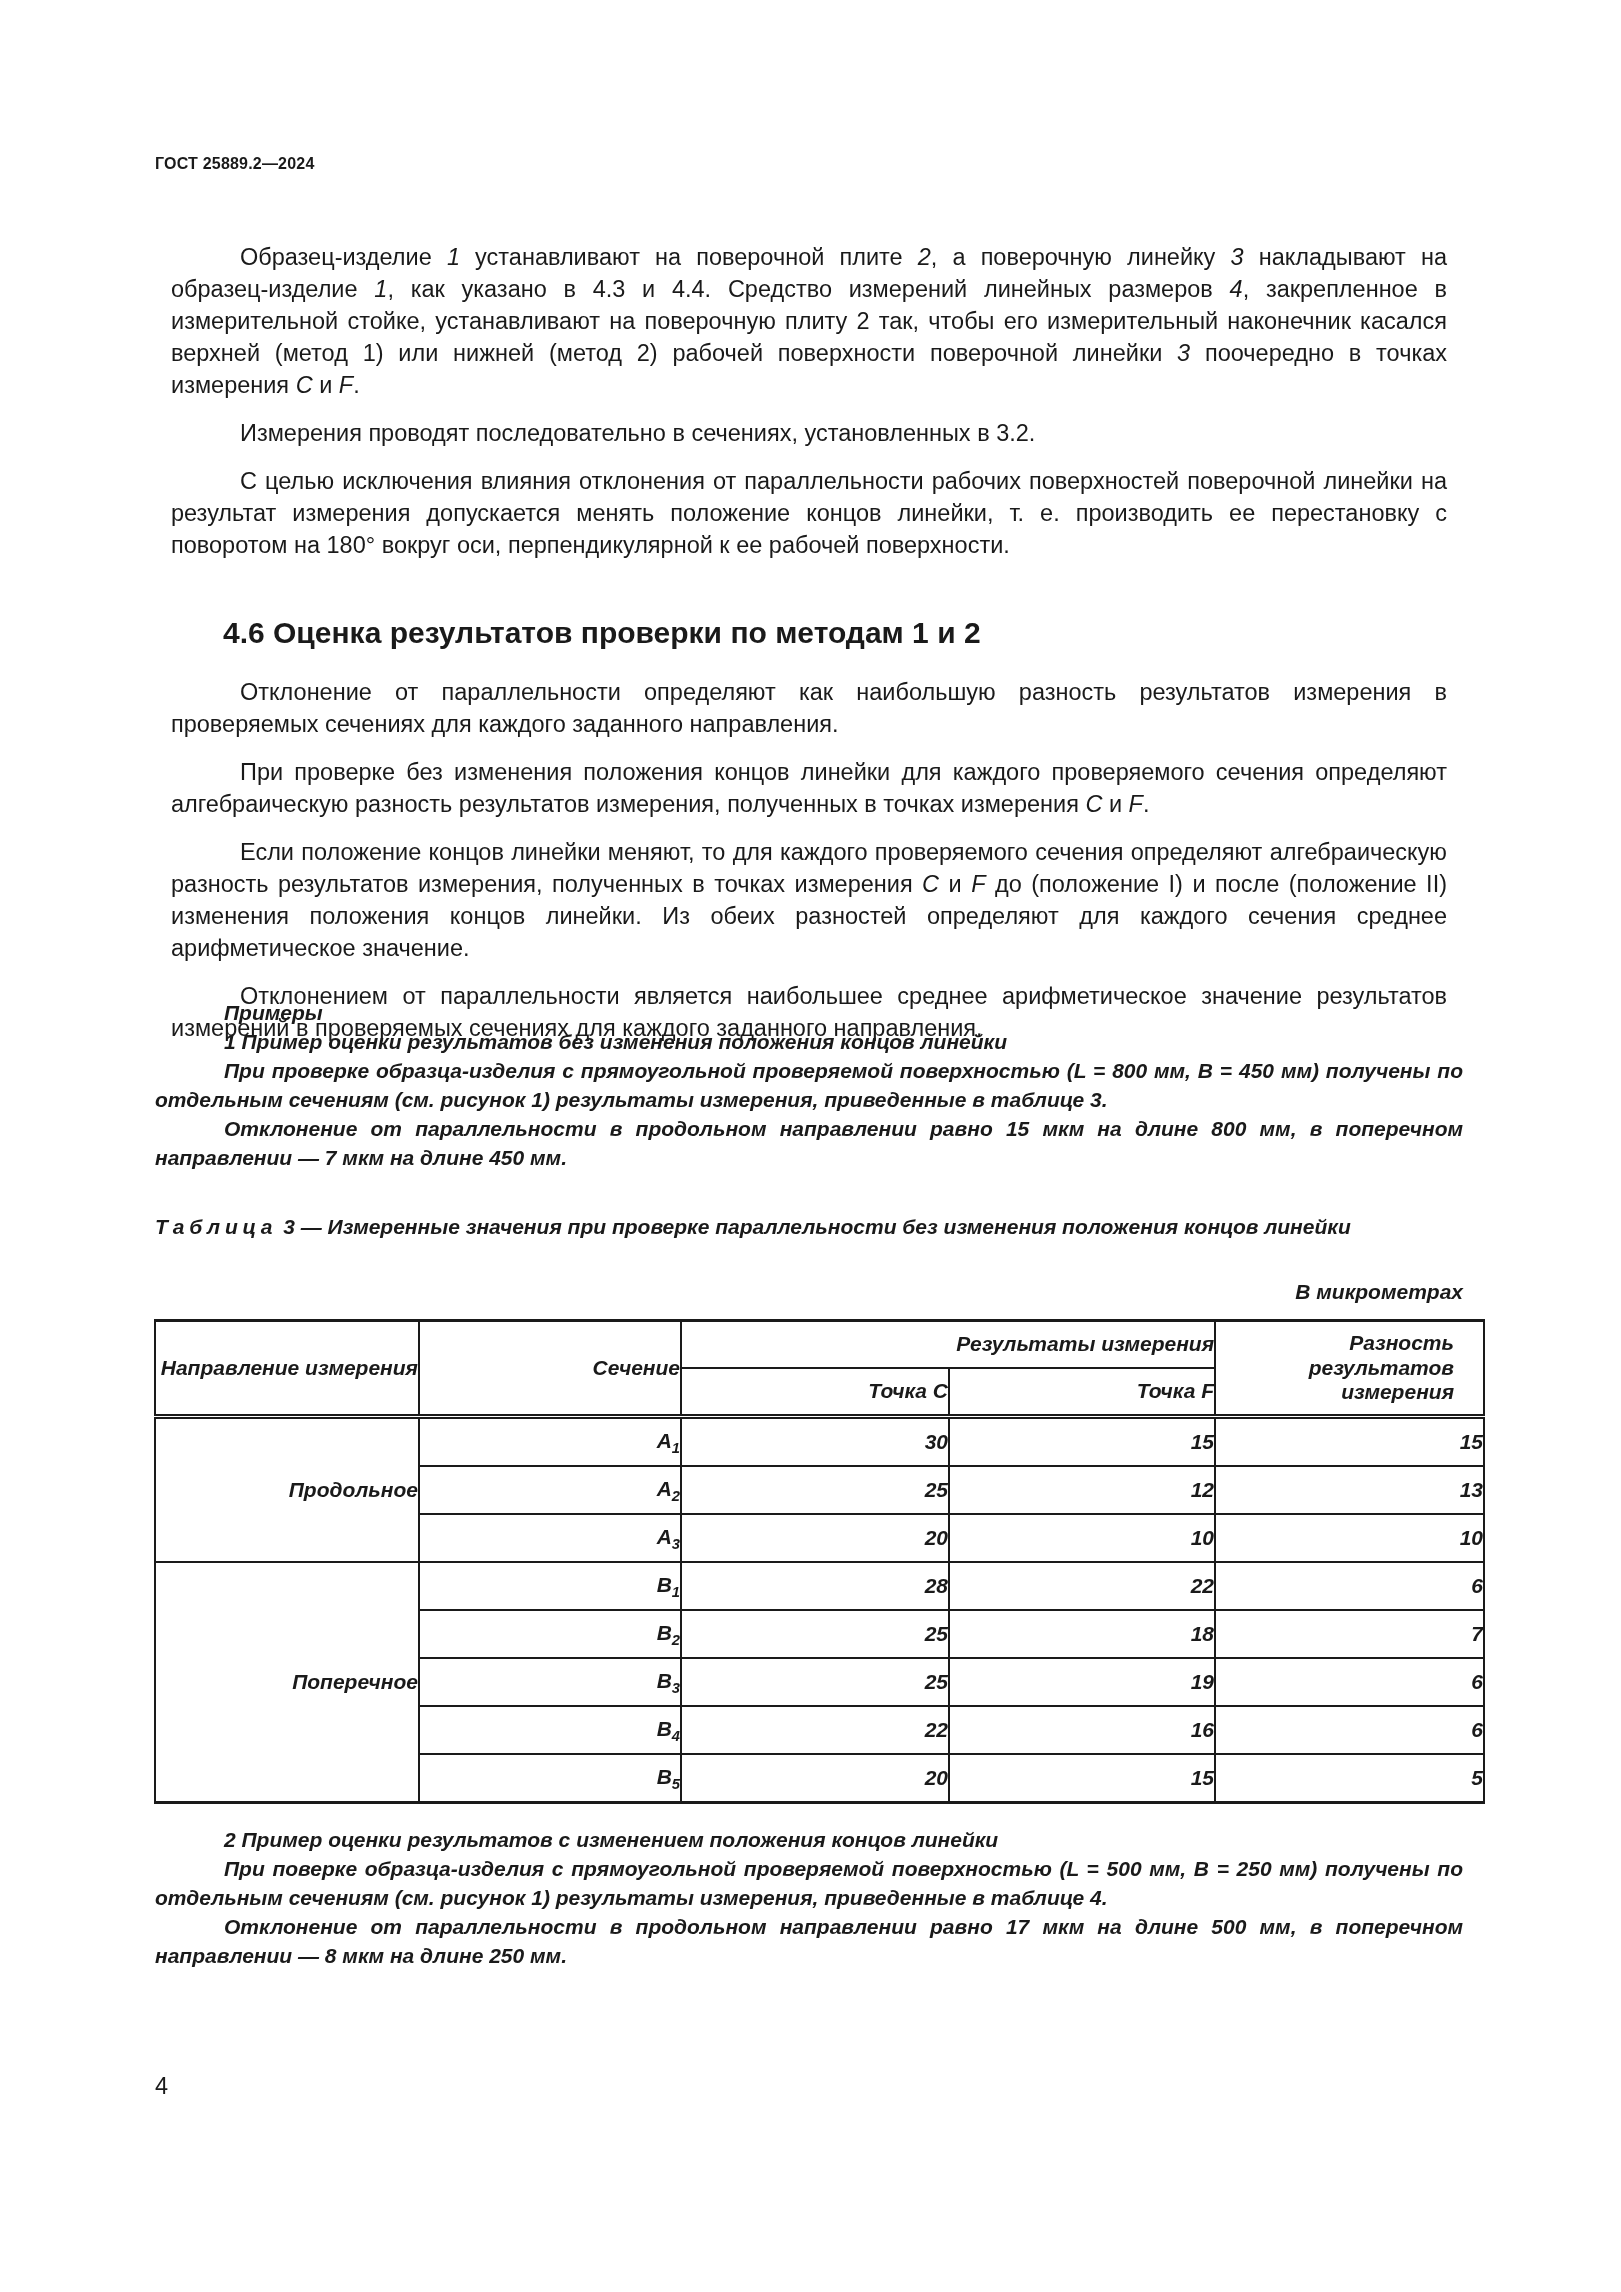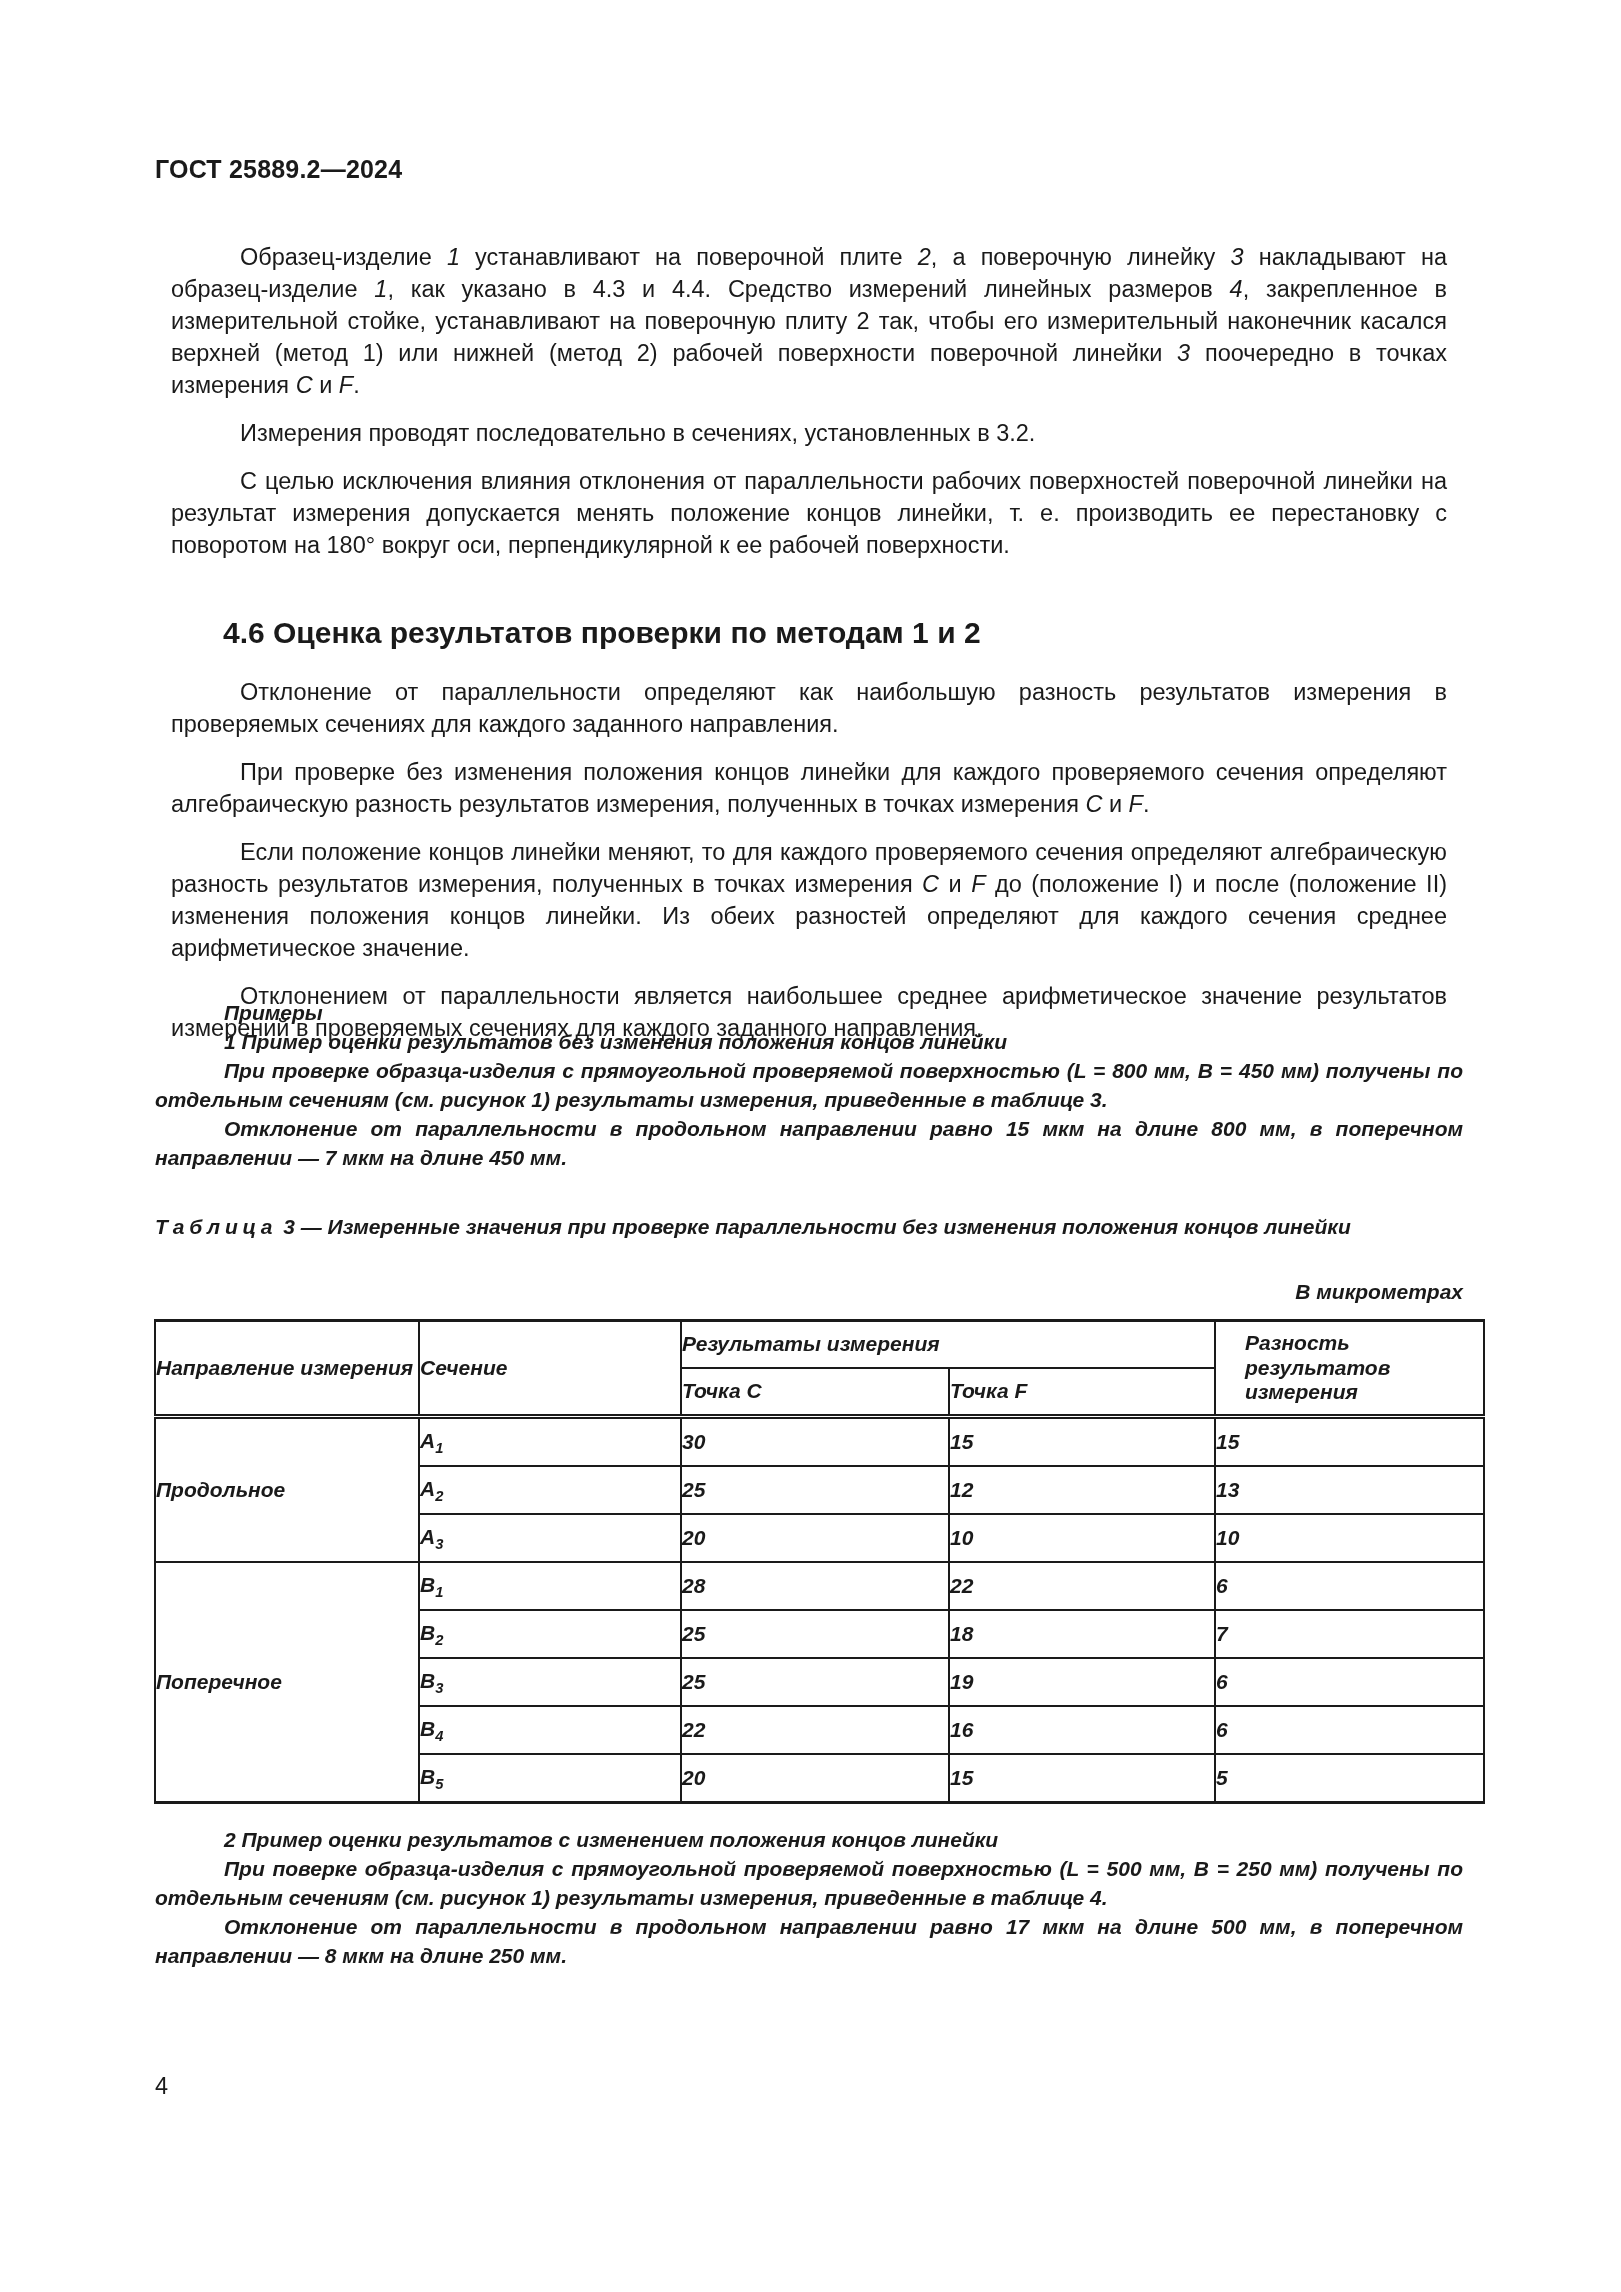--- a/index.html
+++ b/index.html
@@ -1,34 +1,34 @@
 <!DOCTYPE html>
 <html><head>
 <meta charset="utf-8">
 <style>
   html, body { margin:0; padding:0; background:#ffffff; }
   body { width:1621px; height:2293px; position:relative; overflow:hidden;
          font-family:"Liberation Sans", sans-serif; color:#1a1a1a; }
   .abs { position:absolute; }
-  .hdr { left:155px; top:155px; font-size:25px; font-weight:bold; letter-spacing:0.2px; }
+  .hdr { left:155px; top:155px; font-size:16px; font-weight:bold; letter-spacing:0.2px; }
   .body { left:155px; width:1308px; font-size:23.5px; line-height:32px; text-align:justify; }
   .body p { margin:16px; text-indent:69px; text-align:justify; }
   .body p.last { text-align-last:left; }
   .sec-title { left:223px; font-size:30px; font-weight:bold; }
   .ex { left:155px; width:1308px; font-size:21px; line-height:29px; font-weight:bold; font-style:italic; }
   .ex p { margin:0; text-indent:69px; text-align:justify; }
   .caption { left:155px; width:1308px; font-size:21px; line-height:29px; font-weight:bold; font-style:italic; }
   .caption .lbl { letter-spacing:4.9px; font-style:italic; }
   .units { right:158px; font-size:21px; font-weight:bold; font-style:italic; }
   .pageno { left:155px; top:2073px; font-size:23.5px; }
   i.v { font-style:italic; }
 
   table.t { position:absolute; left:154px; top:1319px; width:1327px; border-collapse:collapse;
             font-size:21px; font-weight:bold; font-style:italic; table-layout:fixed; }
-  table.t td, table.t th { border:2px solid #1a1a1a; text-align:left; vertical-align:middle; padding:0; }
+  table.t td, table.t th { border:2px solid #1a1a1a; text-align:right; vertical-align:middle; padding:0; }
   table.t thead th { font-weight:bold; line-height:24.5px; }
   table.t thead tr.r1 th { height:45px; border-top:3.4px solid #1a1a1a; }
   table.t thead tr.r2 th { height:45px; }
   table.t thead tr.r2 th, table.t thead th.tall { border-bottom:5.9px double #1a1a1a; }
   table.t tbody td { height:46px; }
   table.t tbody tr.grpEnd td { border-bottom:2.9px solid #1a1a1a; }
   table.t tbody tr.tblEnd td { border-bottom:3.4px solid #1a1a1a; }
   sub { font-size:14.7px; vertical-align:-4.9px; }
 </style>
 </head>

